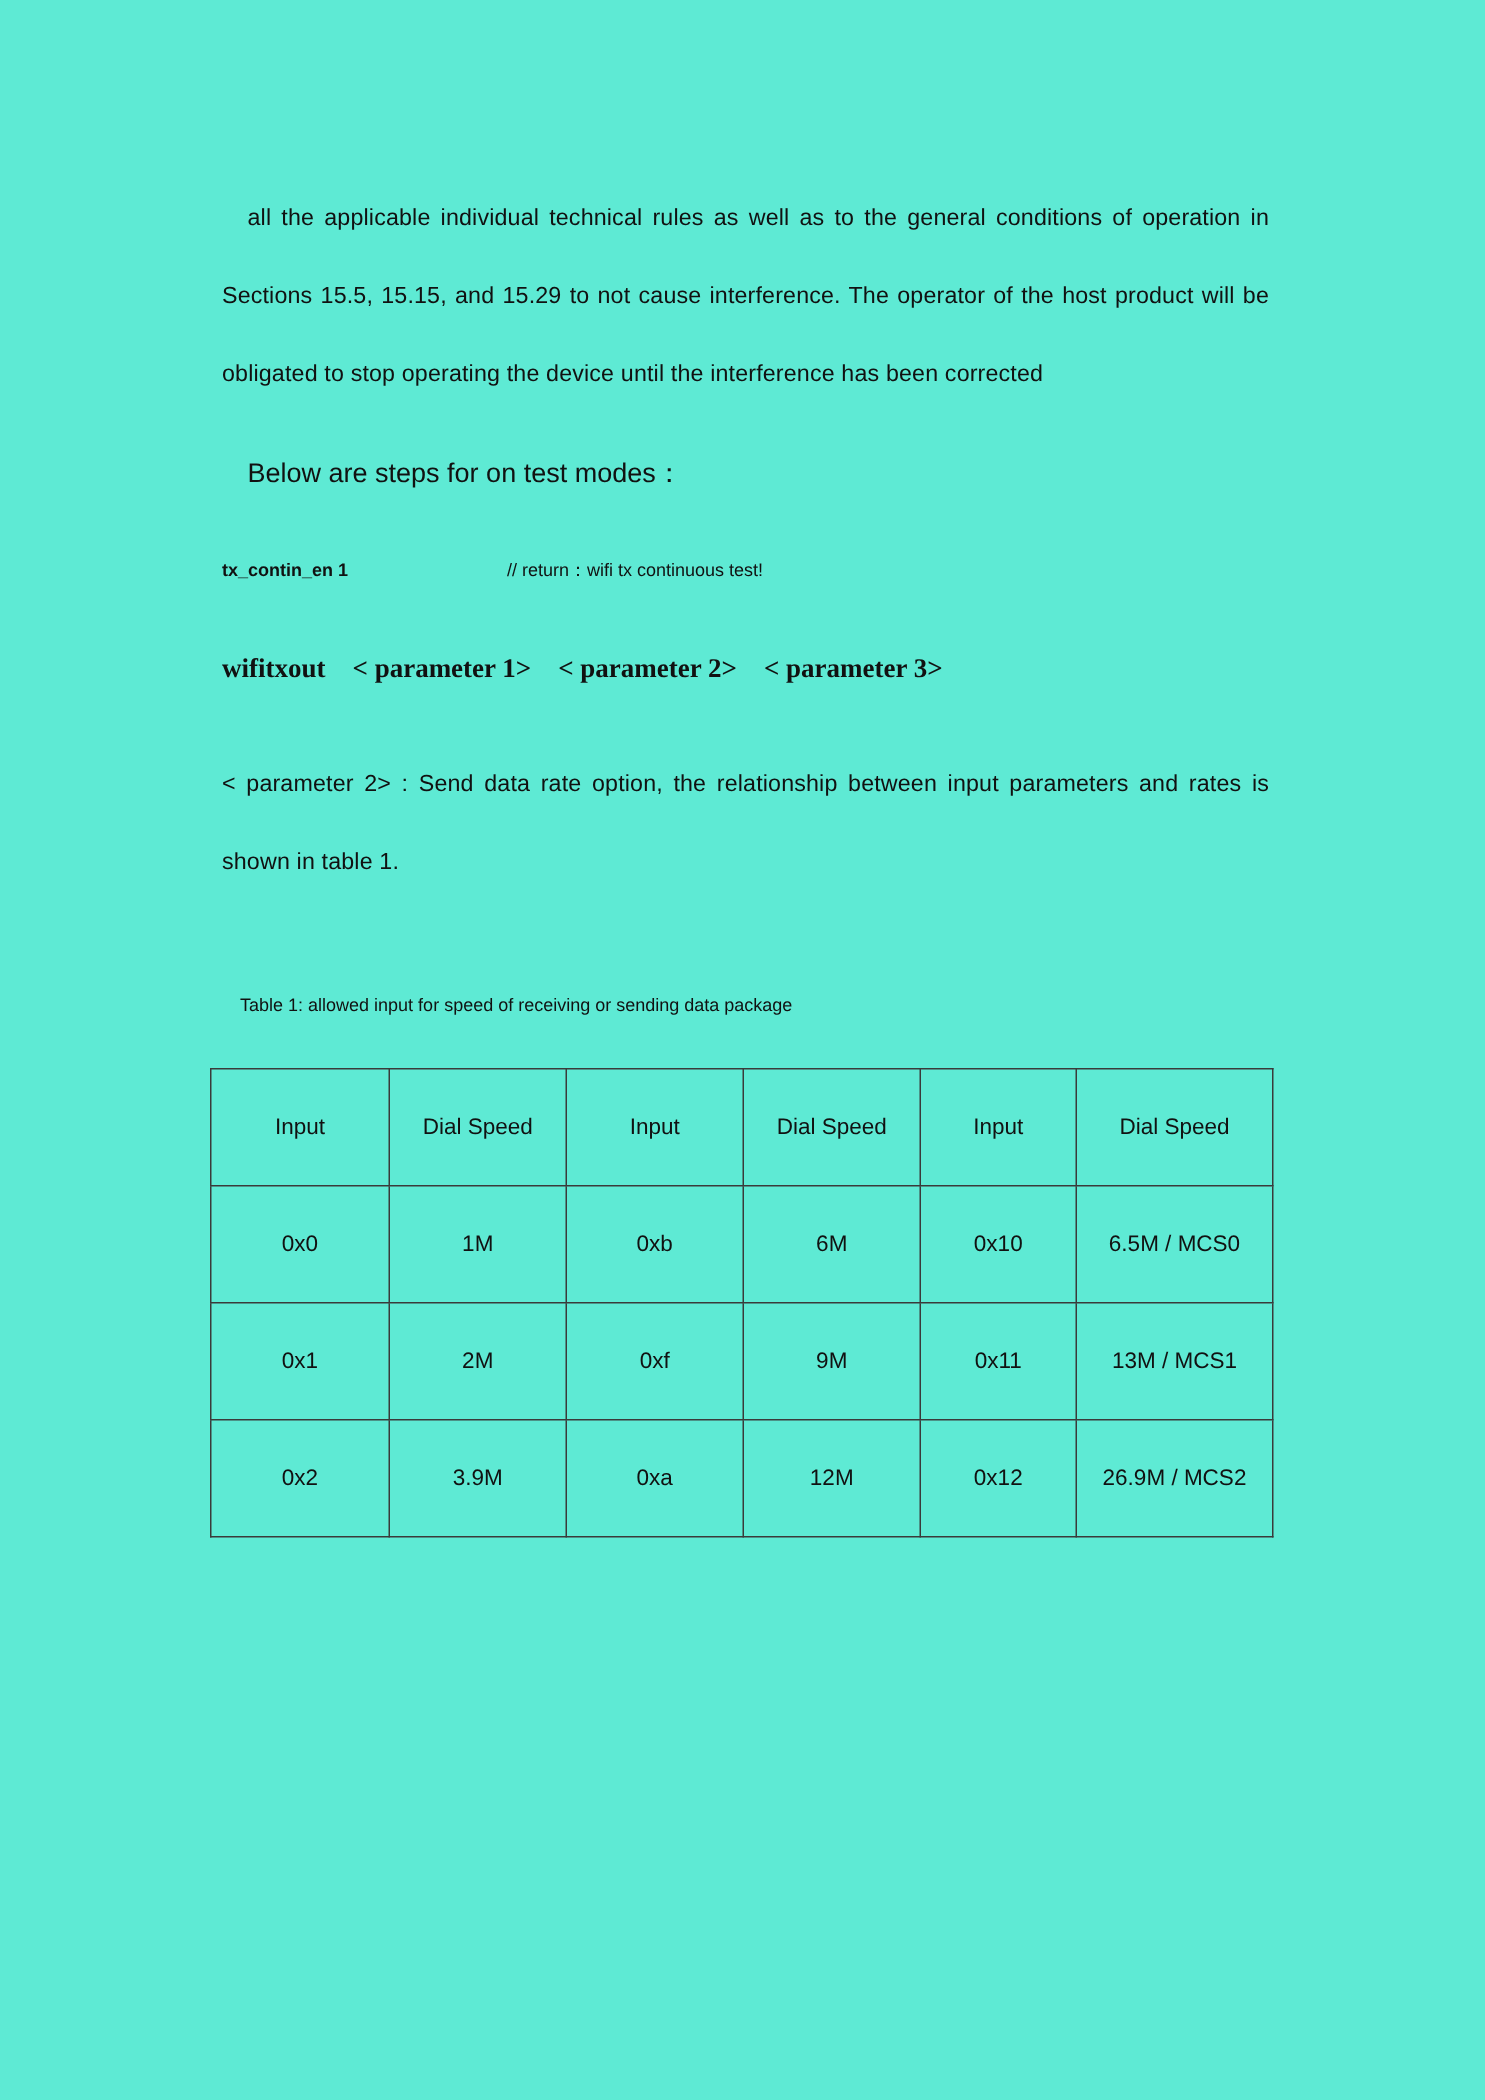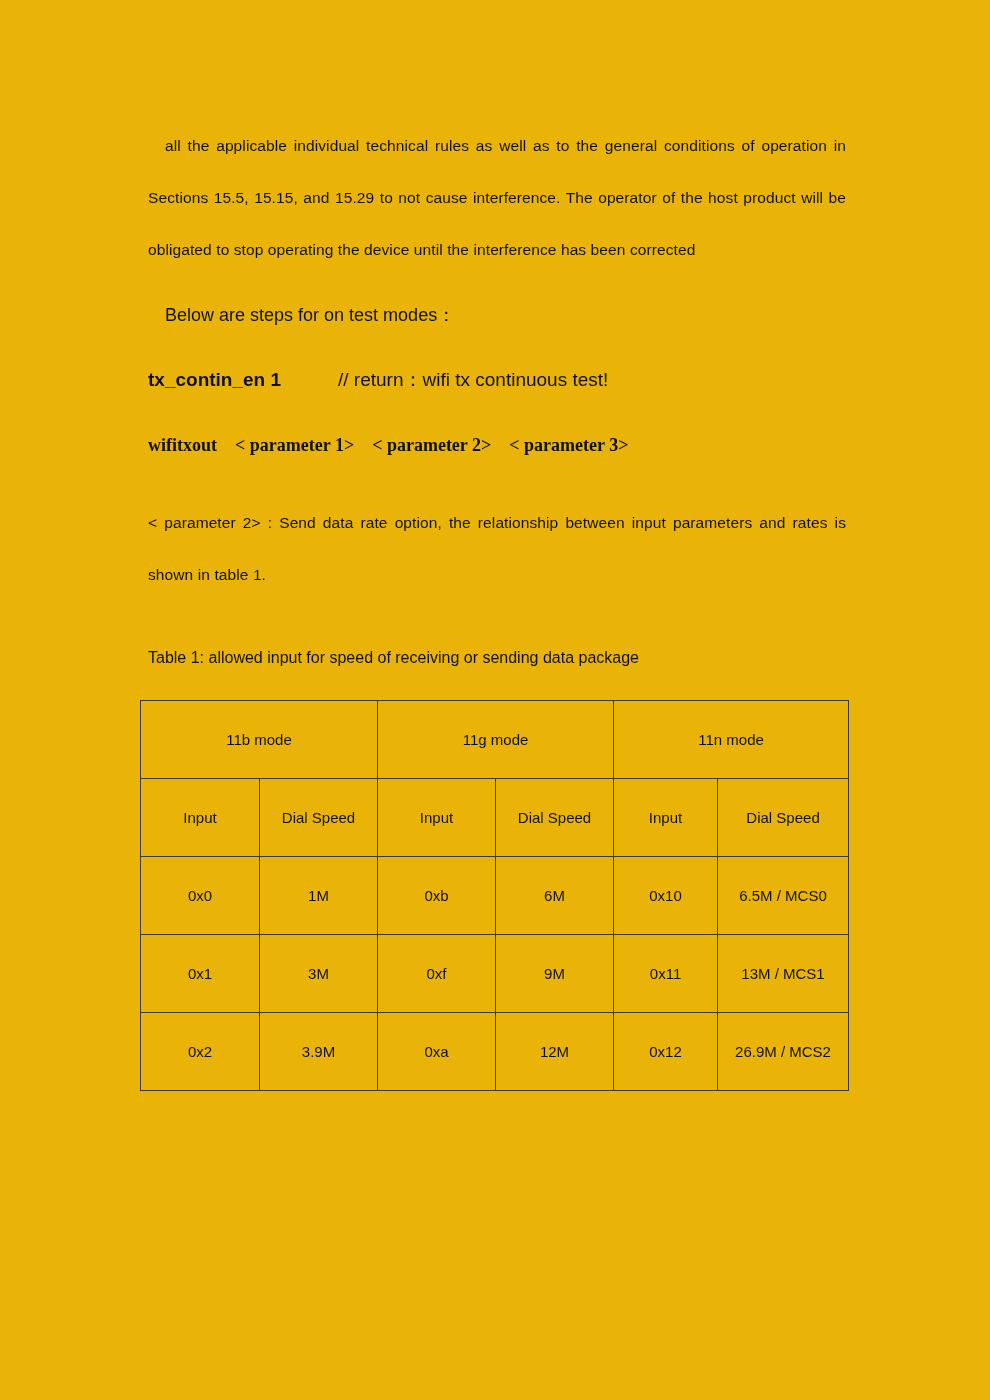--- a/index.html
+++ b/index.html
@@ -14,21 +14,21 @@
     color: #000000;
     position: relative;
     overflow: hidden;
   }
 
   #page {
     position: absolute;
     left: 0; top: 0;
     width: 990px;
     height: 1400px;
-    background: #eab308;
+    background: #5eead4;
   }
 
   .content {
     position: absolute;
     left: 148px;
     top: 120px;
     width: 698px;
   }
 
   
@@ -58,44 +58,44 @@
   .line.indent {
     padding-left: 17px;
   }
 
   .bold {
     font-weight: bold;
     font-family: Liberation Serif, serif;
   }
 
   .cmd-row {
-    font-size: 19px;
+    font-size: 12px;
     line-height: 52px;
     margin: 0;
     color: #111111;
     white-space: pre;
   }
   .cmd-name {
     font-weight: bold;
     display: inline-block;
     width: 190px;
   }
   .cmd-comment {
     font-weight: normal;
   }
 
   .spacer-13 { height: 13px; }
   .spacer-24 { height: 24px; }
 
   
   .tbl-caption {
-    font-size: 16px;
+    font-size: 12px;
     line-height: 40px;
     color: #111111;
-    margin: 0;
+    margin: 12px;
     white-space: nowrap;
   }
 
   table.rate-table {
     border-collapse: collapse;
     width: 708px;
     margin-top: 22px;
     margin-left: -8px;
     table-layout: fixed;
   }
@@ -155,43 +155,38 @@
       <colgroup>
         <col class="col-in-b">
           <col class="col-ds-b">
         <col class="col-in-g">
           <col class="col-ds-g">
         <col class="col-in-n">
           <col class="col-ds-n">
       </colgroup>
       <tbody>
         <tr>
-          <td class="mode-head" colspan="2">11b mode</td>
-          <td class="mode-head" colspan="2">11g mode</td>
-          <td class="mode-head" colspan="2">11n mode</td>
-        </tr>
-        <tr>
           <td>Input</td>
           <td>Dial Speed</td>
           <td>Input</td>
           <td>Dial Speed</td>
           <td>Input</td>
           <td>Dial Speed</td>
         </tr>
         <tr>
           <td>0x0</td>
           <td>1M</td>
           <td>0xb</td>
           <td>6M</td>
           <td>0x10</td>
           <td>6.5M / MCS0</td>
         </tr>
         <tr>
           <td>0x1</td>
-          <td>3M</td>
+          <td>2M</td>
           <td>0xf</td>
           <td>9M</td>
           <td>0x11</td>
           <td>13M / MCS1</td>
         </tr>
         <tr>
           <td>0x2</td>
           <td>3.9M</td>
           <td>0xa</td>
           <td>12M</td>

